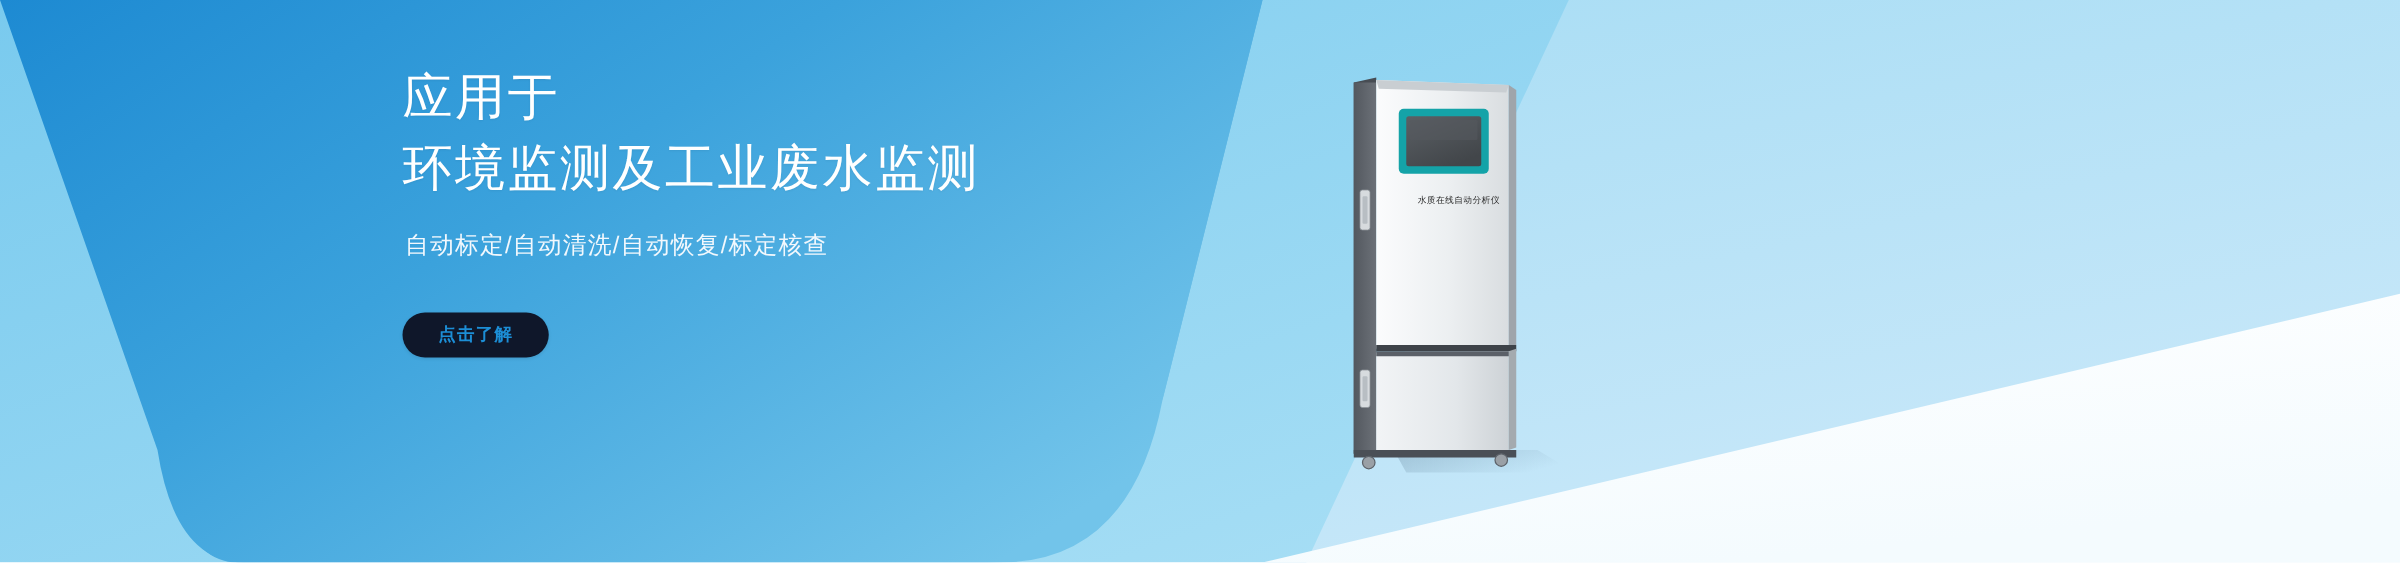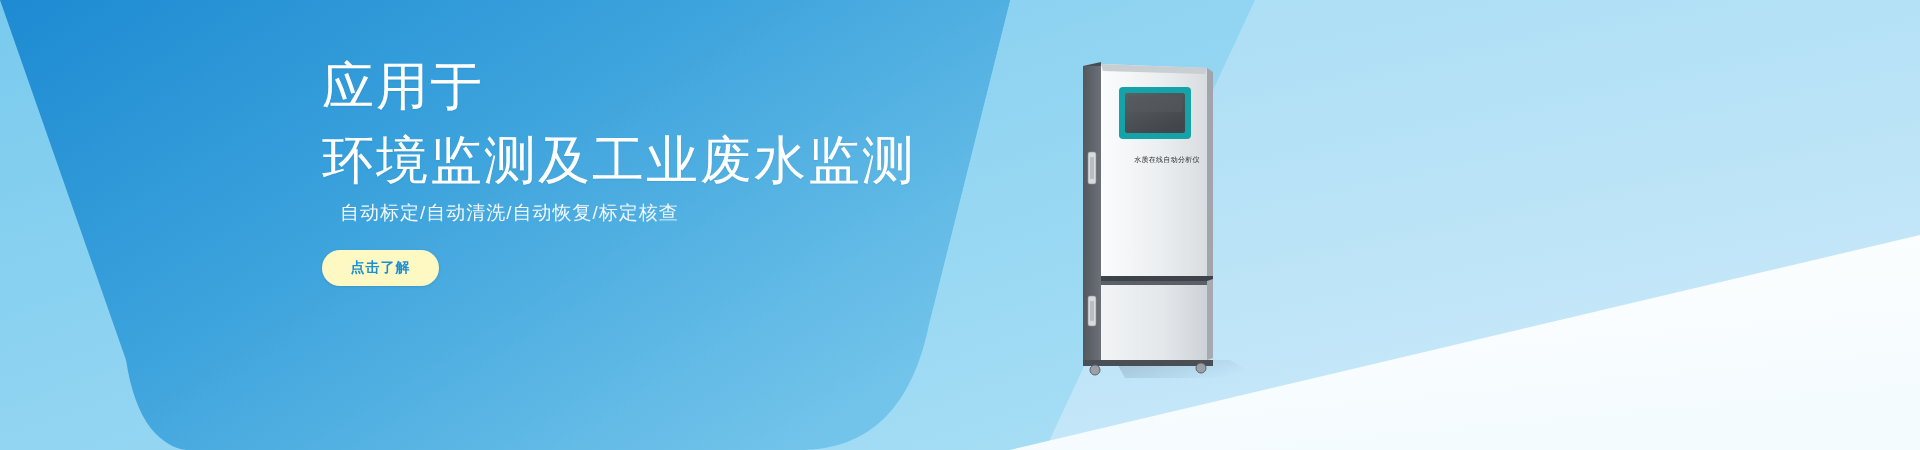--- a/index.html
+++ b/index.html
@@ -38,49 +38,49 @@
     height: 450px;
     z-index: 5;
   }
 
   .headline {
     position: absolute;
     top: 50px;
     left: 0;
     margin: 0;
     color: #ffffff;
-    font-size: 52px;
+    font-size: 40px;
     font-weight: 400;
     line-height: 1.42;
     letter-spacing: 2px;
     white-space: pre-line;
     text-shadow: 0 1px 2px rgba(0,0,0,0.06);
   }
 
   .subhead {
     position: absolute;
     top: 184px;
     left: 2px;
-    margin: 16px;
+    margin: 0;
     color: #f2f8fd;
     font-size: 19px;
     font-weight: 400;
     letter-spacing: 1px;
     line-height: 1.4;
   }
 
   .cta {
     position: absolute;
     top: 250px;
     left: 0;
     width: 117px;
     height: 36px;
     border: none;
     border-radius: 18px;
-    background: #fef9c3;
+    background: #0f172a;
     color: #1c8ed6;
     font-family: "Liberation Sans", "DejaVu Sans", sans-serif;
     font-size: 14px;
     font-weight: 700;
     letter-spacing: 1px;
     cursor: pointer;
     box-shadow: 0 1px 3px rgba(0,0,0,0.10);
     display: flex;
     align-items: center;
     justify-content: center;

